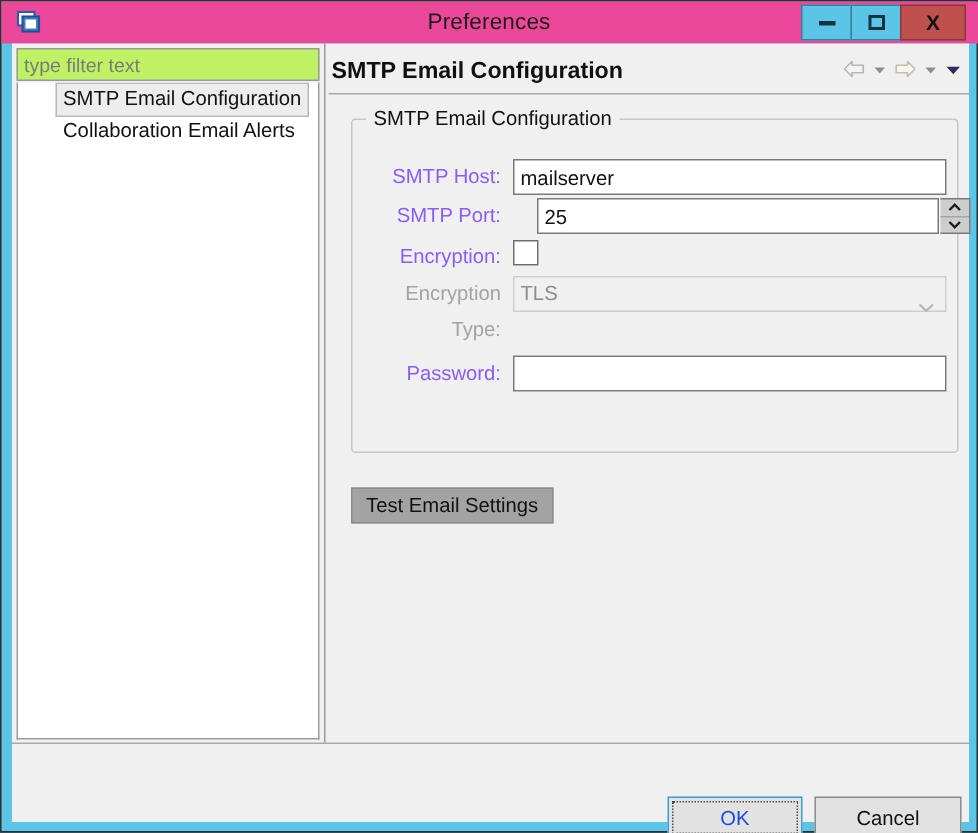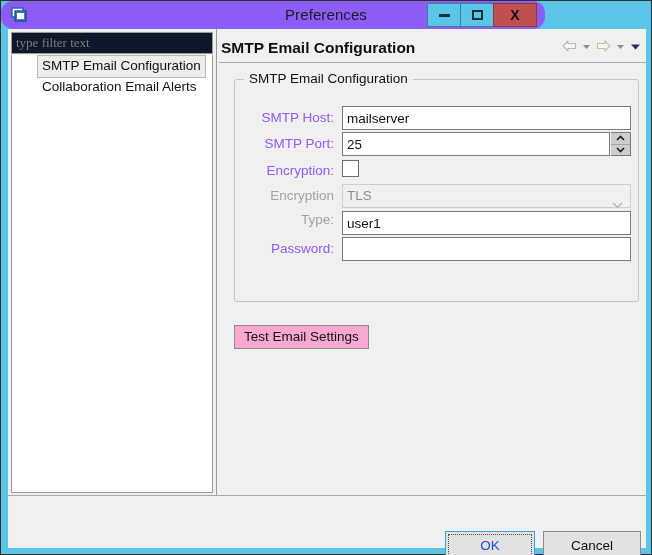--- a/index.html
+++ b/index.html
@@ -23,24 +23,23 @@
     height: 555px;
     background: #5bc5e8;      
     box-sizing: border-box;
     border: 1px solid #2f2f2f;
   }
 
   
   .titlebar {
     position: absolute;
     left: 0; top: 0;
-    width: 544px;
+    width: 651px;
     height: 28px;
-    background: #8b5cf6;
-    border-radius: 12px;
+    background: #ec4899;
   }
   .win-icon {
     position: absolute;
     left: 9px; top: 5px;
     width: 20px; height: 18px;
   }
   .title-text {
     position: absolute;
     left: 0; top: 0;
     width: 650px;
@@ -97,23 +96,23 @@
     background: #f0f0f0;
   }
 
   
   .filter-input {
     position: absolute;
     left: 3px; top: 3px;
     width: 202px;
     height: 22px;
     box-sizing: border-box;
-    background: #0f172a;
+    background: #bef264;
     border: 1px solid #9a9a9a;
-    font-family: Liberation Serif, serif;
+    font-family: Liberation Sans, sans-serif;
     font-size: 13px;
     color: #7b7b7b;
     padding: 0 4px;
     line-height: 20px;
   }
   .filter-input::placeholder { color: #7b7b7b; opacity: 1; }
 
   .tree-panel {
     position: absolute;
     left: 3px; top: 26px;
@@ -220,21 +219,21 @@
     box-sizing: border-box;
     border: 1px solid #7a7a7a;
     background: #ffffff;
     font-family: "Liberation Sans", sans-serif;
     font-size: 13.5px;
     color: #111;
     padding: 0 4px;
   }
   .spin-wrap {
     position: absolute;
-    left: 107px;
+    left: 123px;
     width: 289px;
     height: 24px;
   }
   .spin-wrap .text-input {
     left: 0;
     width: 268px;
   }
   .spin-btns {
     position: absolute;
     right: 0; top: 0;
@@ -281,21 +280,21 @@
     right: 7px; top: 9px;
   }
 
   
   .test-btn {
     position: absolute;
     left: 226px; top: 296px;
     height: 24px;
     padding: 0 9px;
     box-sizing: border-box;
-    background: #f9a8d4;
+    background: #a3a3a3;
     border: 1px solid #8b8b8b;
     font-family: "Liberation Sans", sans-serif;
     font-size: 13.5px;
     color: #111;
     line-height: 22px;
   }
 
   
   .bottom-rule {
     position: absolute;
@@ -447,21 +446,20 @@
           <span>TLS</span>
           <span class="select-arrow">
             <svg width="11" height="8" viewBox="0 0 11 8">
                 <path d="M1 2 L5.5 6.2 L10 2" fill="none" stroke="#b5b5b5" stroke-width="1.5"></path>
               </svg>
           </span>
         </div>
       </div>
 
       <div class="form-row" style="top:131px;">
-        <input class="text-input" type="text" value="user1" style="">
       </div>
 
       <div class="form-row" style="top:157px;">
         <span class="field-label">Password:</span>
         <input class="text-input" type="password" value="" style="">
       </div>
 
       <div class="form-row" style="top:183px;">
       </div>
     </div>

